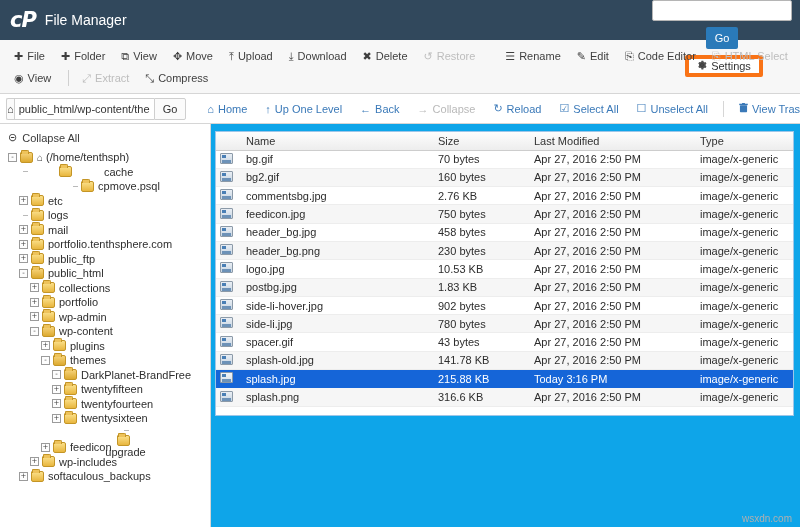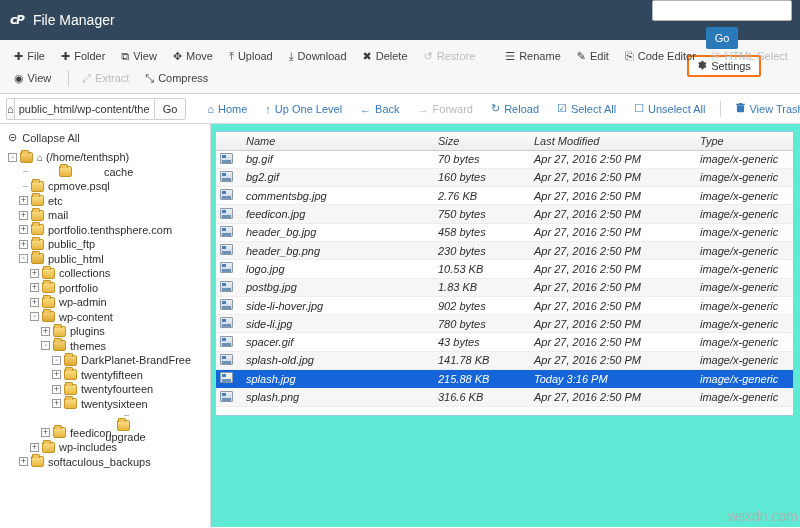--- a/index.html
+++ b/index.html
@@ -16,21 +16,21 @@
   #app-header {
     height: 40px;
     background: #31485c;
     display: flex;
     align-items: center;
     padding: 0 8px 0 10px;
     color: #ffffff;
   }
   #cp-logo {
     font-weight: bold;
-    font-size: 12px;
+    font-size: 21px;
     font-style: italic;
     letter-spacing: -1px;
     margin-right: 9px;
     color: #ffffff;
     font-family: "DejaVu Sans", sans-serif;
   }
   #app-title {
     font-size: 14px;
     color: #ffffff;
     font-weight: normal;
@@ -72,21 +72,21 @@
     border-radius: 2px;
     font-size: 11px;
     padding: 0 9px;
     cursor: pointer;
     font-family: "Liberation Sans", sans-serif;
   }
   #settings-btn {
     height: 22px;
     background: #ffffff;
     color: #333333;
-    border: 2px solid #f97316;
+    border: 4px solid #f97316;
     border-radius: 2px;
     font-size: 11px;
     padding: 0 8px;
     margin-left: 4px;
     cursor: pointer;
     display: flex;
     align-items: center;
     gap: 4px;
     font-family: "Liberation Sans", sans-serif;
   }
@@ -230,24 +230,23 @@
     background:#eec35b;
     border:1px solid #c49526;
     border-bottom:none;
     border-radius:1px 2px 0 0;
   }
   .folder.open { background: linear-gradient(#f6d37a, #dca92f); }
   .homeico { font-size: 10px; margin-right: 3px; color: #3a3a3a; }
   
   #list-pane {
     flex: 1;
-    background: #5eead4;
+    background: #0ea5e9;
     padding: 7px 6px 6px 4px;
     overflow: hidden;
-    font-style: italic;
   }
   #list-box {
     border: 1px solid #9dc6e8;
     background: #ffffff;
     height: 285px;
     overflow: hidden;
     display: flex;
     flex-direction: column;
   }
   table.files { width: 100%; border-collapse: collapse; table-layout: fixed; }
@@ -293,23 +292,23 @@
   }
   .imgico::after {
     content:"";
     position:absolute; left:1px; bottom:0px;
     width:9px; height:3px;
     background:#6d92b8;
   }
   tr.sel .imgico { background: linear-gradient(#f2f5f8,#d6e0ea); }
   #watermark {
     position: absolute;
-    right: 2px;
+    right: 8px;
     bottom: 4px;
-    font-size: 14px;
+    font-size: 10px;
     color: #b0b0b0;
     font-family: "Liberation Sans", sans-serif;
   }
   #page-wrap { position: relative; width: 800px; height: 528px; }
 </style>
 </head>
 <body>
 
 <div id="page-wrap">
 
@@ -416,21 +415,21 @@
         <div class="nav-link">
           <span>↑</span>
           <span>Up One Level</span>
         </div>
         <div class="nav-link">
           <span>←</span>
           <span>Back</span>
         </div>
         <div class="nav-link disabled">
           <span>→</span>
-          <span>Forward</span>
+          <span>Collapse</span>
         </div>
         <div class="nav-link">
           <span>↻</span>
           <span>Reload</span>
         </div>
         <div class="nav-link">
           <span>☑</span>
           <span>Select All</span>
         </div>
         <div class="nav-link">
@@ -461,29 +460,34 @@
             <span class="tog">-</span>
             <span class="folder open"></span>
             <span class="homeico">⌂</span>
             <span>(/home/tenthsph)</span>
           </div>
           <div class="tnode" style="padding-left: 11px; gap: 28px;">
             <span class="tog none"></span>
             <span class="folder"></span>
             <span>cache</span>
           </div>
+          <div class="tnode" style="padding-left: 11px; justify-content: center;">
+            <span class="tog none"></span>
+            <span class="folder"></span>
+            <span>cpmove.psql</span>
+          </div>
+          <div class="tnode" style="padding-left: 11px;">
+            <span class="tog">+</span>
+            <span class="folder"></span>
+            <span>etc</span>
+          </div>
           <div class="tnode" style="padding-left: 11px;">
             <span class="tog none"></span>
             <span class="folder"></span>
-            <span>cpmove.psql</span>
-          </div>
-          <div class="tnode" style="padding-left: 11px;">
-            <span class="tog">+</span>
-            <span class="folder"></span>
-            <span>etc</span>
+            <span>logs</span>
           </div>
           <div class="tnode" style="padding-left: 11px;">
             <span class="tog">+</span>
             <span class="folder"></span>
             <span>mail</span>
           </div>
           <div class="tnode" style="padding-left: 11px;">
             <span class="tog">+</span>
             <span class="folder"></span>
             <span>portfolio.tenthsphere.com</span>

